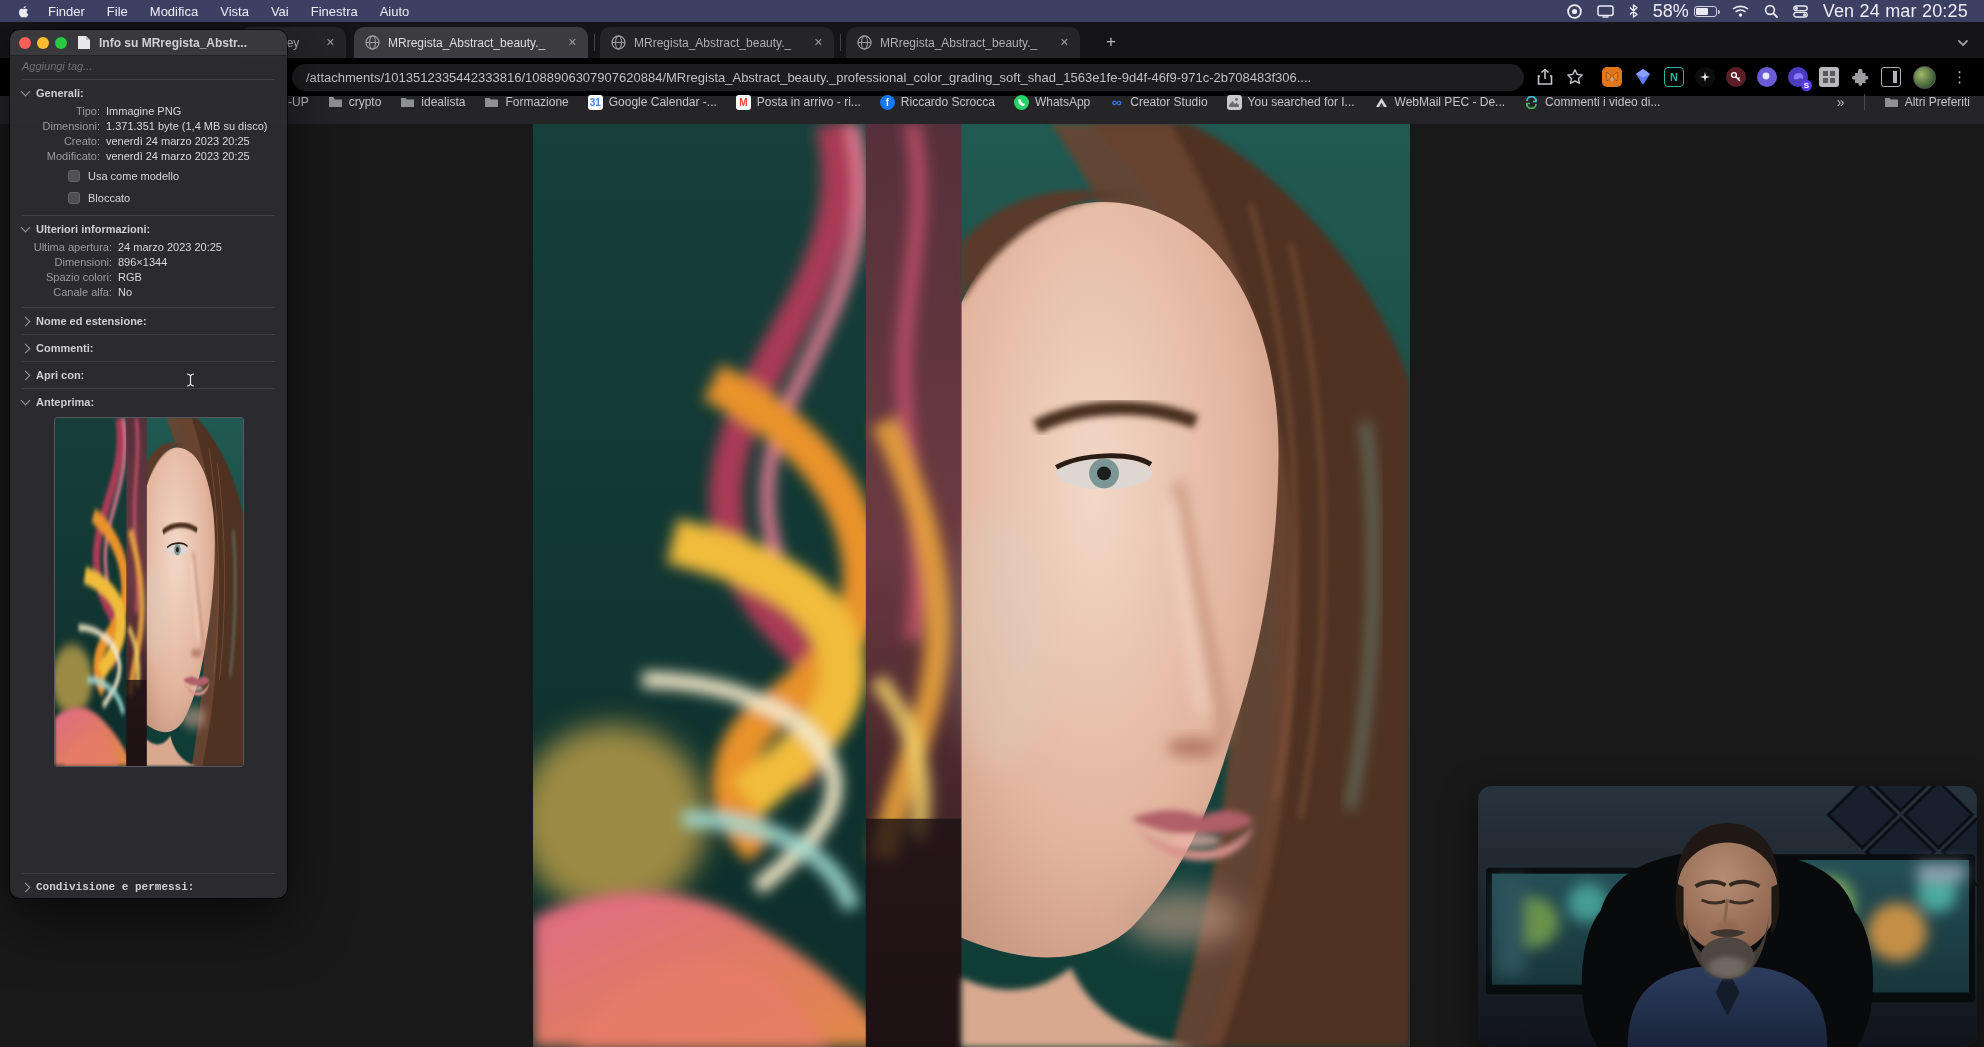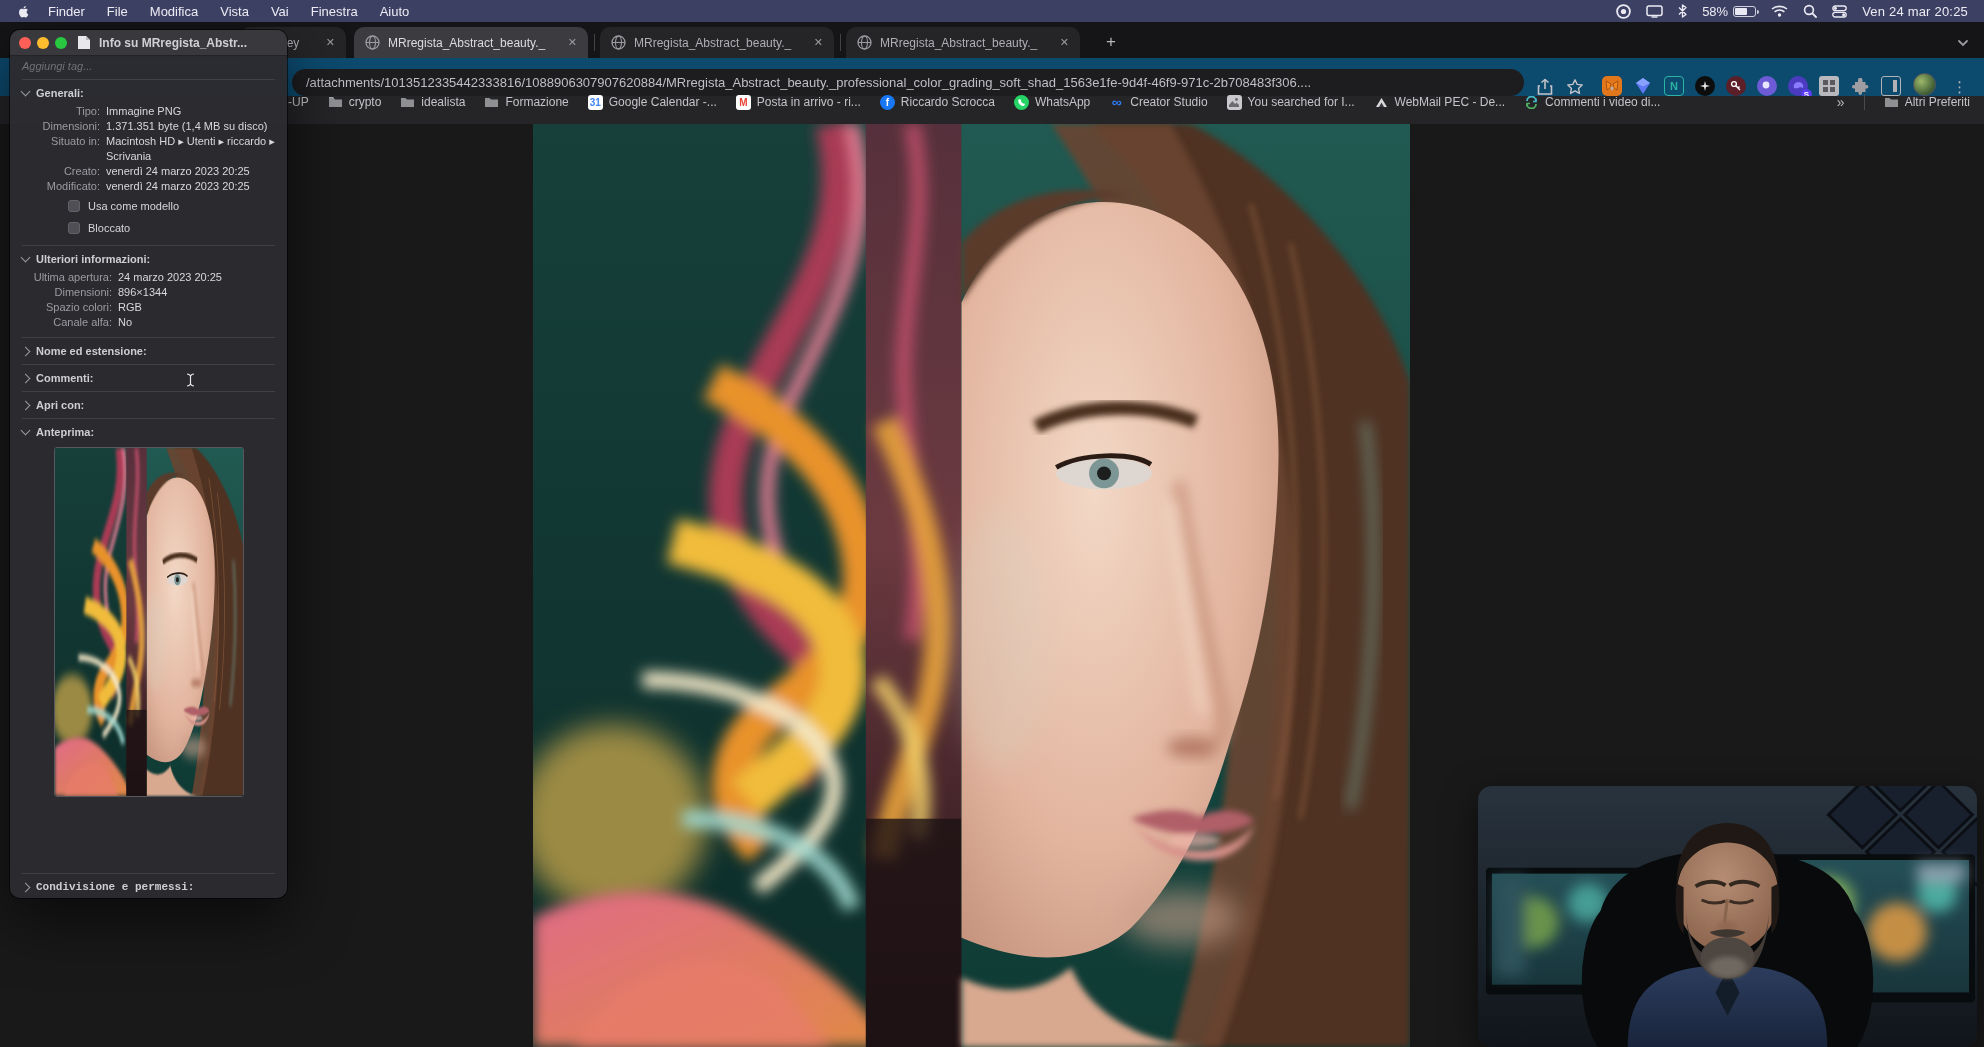--- a/index.html
+++ b/index.html
@@ -5,41 +5,41 @@
   *{margin:0;padding:0;box-sizing:border-box;}
   html,body{width:1984px;height:1047px;background:#101010;font-family:"Liberation Sans",sans-serif;overflow:hidden;}
   .screen{position:relative;width:1984px;height:1047px;overflow:hidden;background:#141414;}
 
   
   .menubar{position:absolute;top:0;left:0;right:0;height:22px;background:#3c4164;display:flex;align-items:center;justify-content:space-between;padding:0 16px;color:#ecebf3;font-size:13px;z-index:40;}
   .mb-left{display:flex;align-items:center;}
   .mb-apple{width:15px;height:15px;display:inline-flex;margin-right:6px;}
   .mb-item{padding:0 11px;cursor:default;}
   .mb-item.bold{font-weight:normal;}
-  .mb-right{display:flex;align-items:center;gap:15px;font-size:13px;}
+  .mb-right{display:flex;align-items:center;gap:15px;font-size:18px;}
   .mb-ic{display:inline-flex;align-items:center;}
   .battwrap{display:flex;align-items:center;gap:5px;}
   .batt{position:relative;width:23px;height:11px;border:1px solid #cfd0dd;border-radius:3px;}
   .batt:after{content:"";position:absolute;right:-4px;top:3px;width:2px;height:4px;background:#cfd0dd;border-radius:0 2px 2px 0;}
   .batt .lvl{position:absolute;left:1px;top:1px;bottom:1px;width:58%;background:#e8e9f2;border-radius:1px;}
   .clock{letter-spacing:.2px;}
 
   
   .browser{position:absolute;top:22px;left:0;right:0;bottom:0;background:#1b1b1d;z-index:1;}
   .tabstrip{position:absolute;top:0;left:0;right:0;height:36px;background:#151517;}
   .tab{position:absolute;bottom:0;height:31px;background:#252527;border-radius:10px 10px 0 0;color:#aeaeb4;font-size:12px;display:flex;align-items:center;gap:8px;padding:0 11px;cursor:pointer;}
   .tab.active{background:#3b3b40;color:#dcdce0;}
   .tab .t-title{flex:1;white-space:nowrap;overflow:hidden;text-overflow:ellipsis;}
   .t-close{color:#9a9aa0;font-size:11px;flex:none;cursor:pointer;}
   .t-fav{flex:none;width:15px;height:15px;}
   .tabsep{position:absolute;bottom:7px;width:1px;height:17px;background:#434347;}
   .newtab{position:absolute;bottom:3px;left:1098px;width:26px;height:26px;border-radius:50%;color:#b7b7bc;font-size:17px;display:flex;align-items:center;justify-content:center;cursor:pointer;}
   .tabchev{position:absolute;right:14px;bottom:8px;width:14px;height:14px;cursor:pointer;}
 
-  .toolbar{position:absolute;top:36px;left:0;right:0;height:38px;background:#0c4a6e;display:flex;align-items:flex-end;padding:0 10px 0 292px;gap:12px;}
+  .toolbar{position:absolute;top:36px;left:0;right:0;height:38px;background:#000000;display:flex;align-items:center;padding:0 10px 0 292px;gap:12px;}
   .urlbar{width:1232px;height:27px;background:#1d1d20;border-radius:14px;display:flex;align-items:center;padding:0 14px;overflow:hidden;cursor:text;}
   .url{color:#bfbfc6;font-size:13px;white-space:nowrap;overflow:hidden;}
   .tb-ic{width:18px;height:18px;display:inline-flex;cursor:pointer;flex:none;}
   .exts{display:flex;align-items:center;gap:11px;margin-left:6px;}
   .ext{width:20px;height:20px;border-radius:5px;display:flex;align-items:center;justify-content:center;font-size:11px;font-weight:bold;color:#fff;cursor:pointer;position:relative;flex:none;}
   .avatar{width:23px;height:23px;border-radius:50%;background:radial-gradient(circle at 35% 35%,#9db86a,#3f5d35 70%,#26331f);border:1px solid #55585e;cursor:pointer;flex:none;}
   .kebab{color:#b7b7bc;font-size:15px;letter-spacing:0;padding:0 4px;cursor:pointer;}
 
   .bookmarksbar{position:absolute;top:74px;left:0;right:0;height:28px;background:#252528;display:flex;align-items:center;gap:19px;padding:0 14px 16px 288px;font-size:12px;color:#c3c3c8;}
   .bm{display:flex;align-items:center;gap:6px;cursor:pointer;white-space:nowrap;}
@@ -487,24 +487,20 @@
         <span class="chev"></span>
         <span>Generali:</span>
       </div>
     <div class="kv">
         <span class="k">Tipo:</span>
         <span class="v">Immagine PNG</span>
       </div>
     <div class="kv">
         <span class="k">Dimensioni:</span>
         <span class="v">1.371.351 byte (1,4 MB su disco)</span>
-      </div>
-    <div class="kv">
-        <span class="k">Situato in:</span>
-        <span class="v">Macintosh HD ▸ Utenti ▸ riccardo ▸ Scrivania</span>
       </div>
     <div class="kv">
         <span class="k">Creato:</span>
         <span class="v">venerdì 24 marzo 2023 20:25</span>
       </div>
     <div class="kv">
         <span class="k">Modificato:</span>
         <span class="v">venerdì 24 marzo 2023 20:25</span>
       </div>
 

